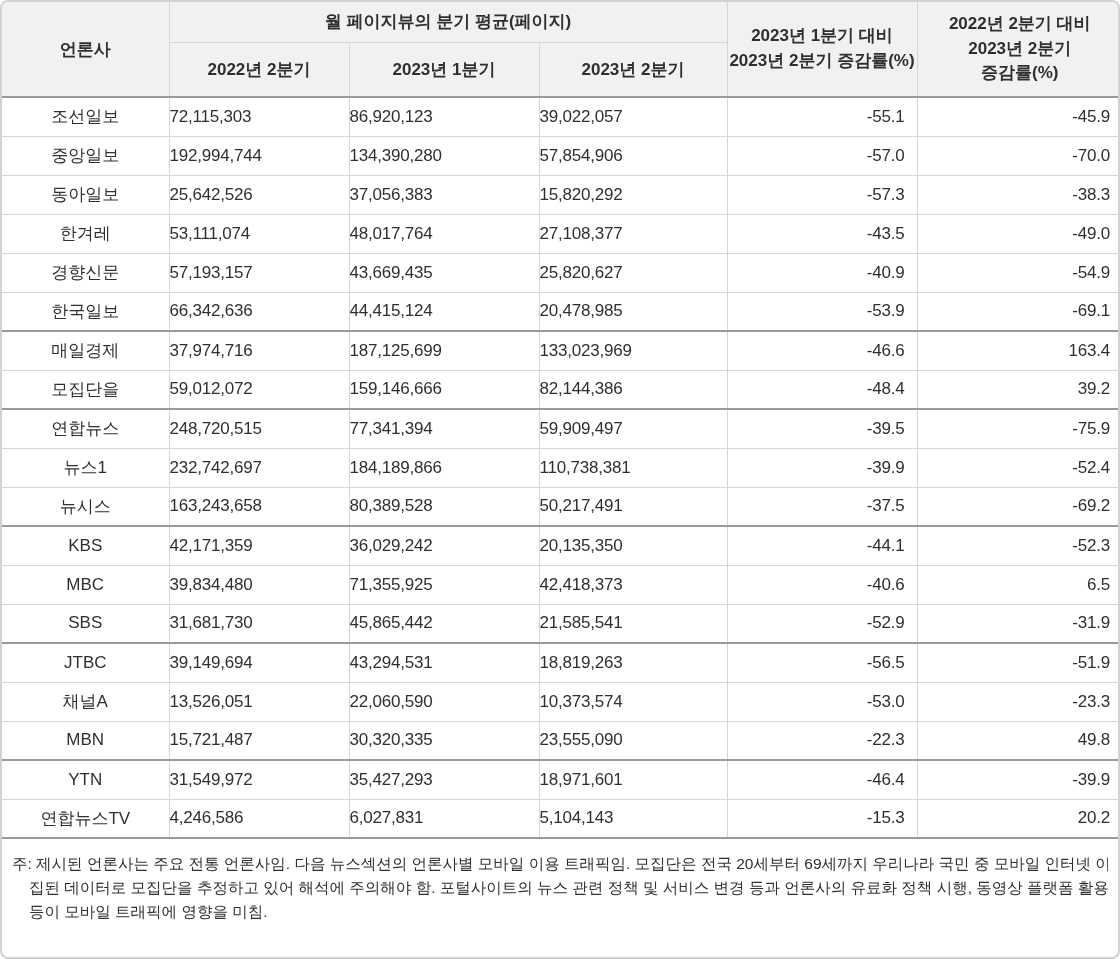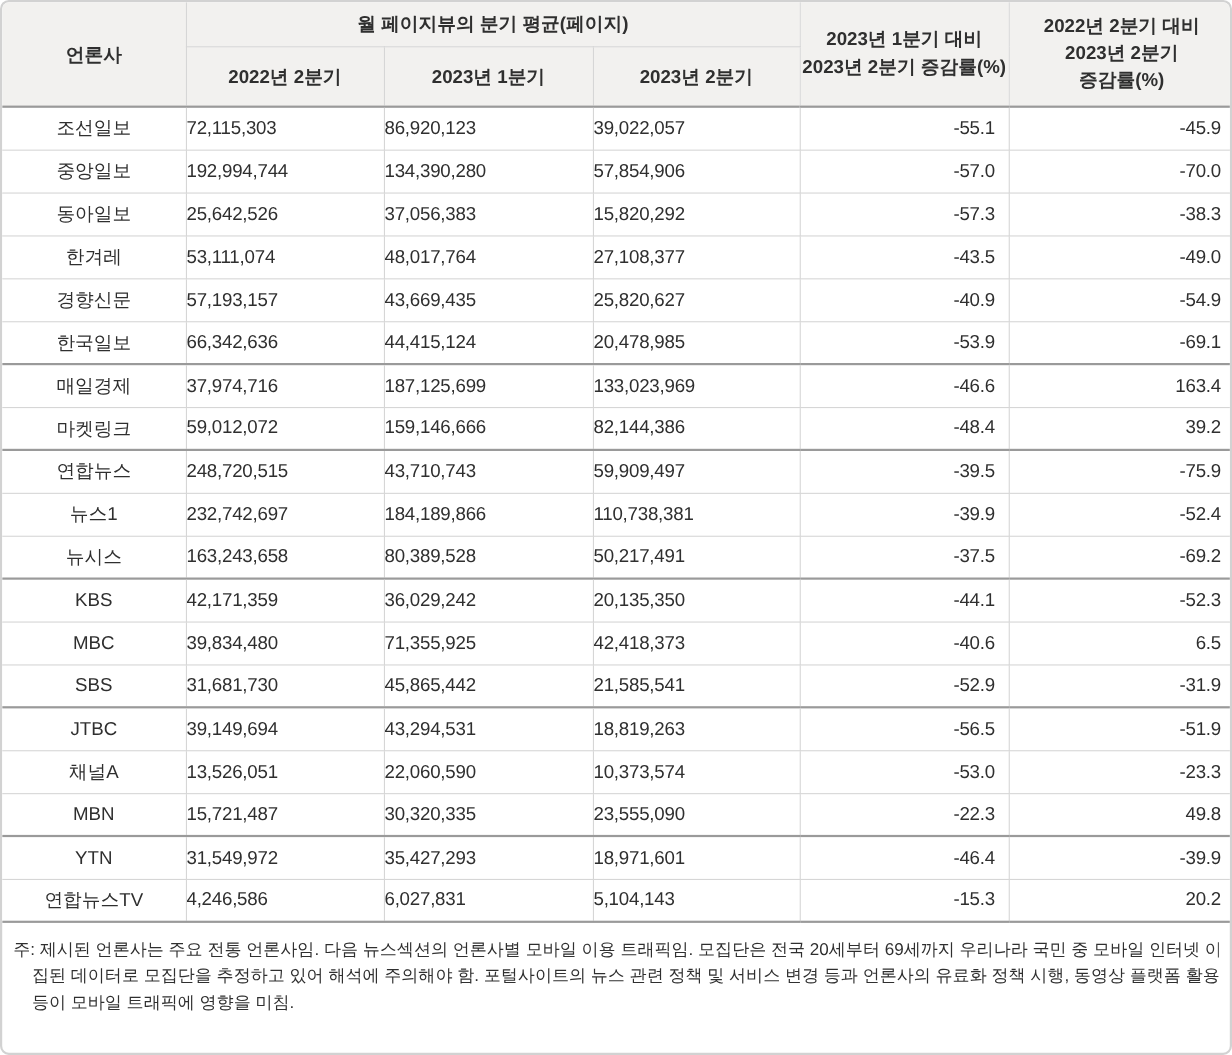--- a/index.html
+++ b/index.html
@@ -138,31 +138,31 @@
         </tr>
         <tr>
           <td class="name">매일경제</td>
           <td class="num">37,974,716</td>
           <td class="num">187,125,699</td>
           <td class="num">133,023,969</td>
           <td class="pct">-46.6</td>
           <td class="pct">163.4</td>
         </tr>
         <tr class="group-end">
-          <td class="name">마켓링크</td>
+          <td class="name">모집단을</td>
           <td class="num">59,012,072</td>
           <td class="num">159,146,666</td>
           <td class="num">82,144,386</td>
           <td class="pct">-48.4</td>
           <td class="pct">39.2</td>
         </tr>
         <tr>
           <td class="name">연합뉴스</td>
           <td class="num">248,720,515</td>
-          <td class="num">43,710,743</td>
+          <td class="num">77,341,394</td>
           <td class="num">59,909,497</td>
           <td class="pct">-39.5</td>
           <td class="pct">-75.9</td>
         </tr>
         <tr>
           <td class="name">뉴스1</td>
           <td class="num">232,742,697</td>
           <td class="num">184,189,866</td>
           <td class="num">110,738,381</td>
           <td class="pct">-39.9</td>

